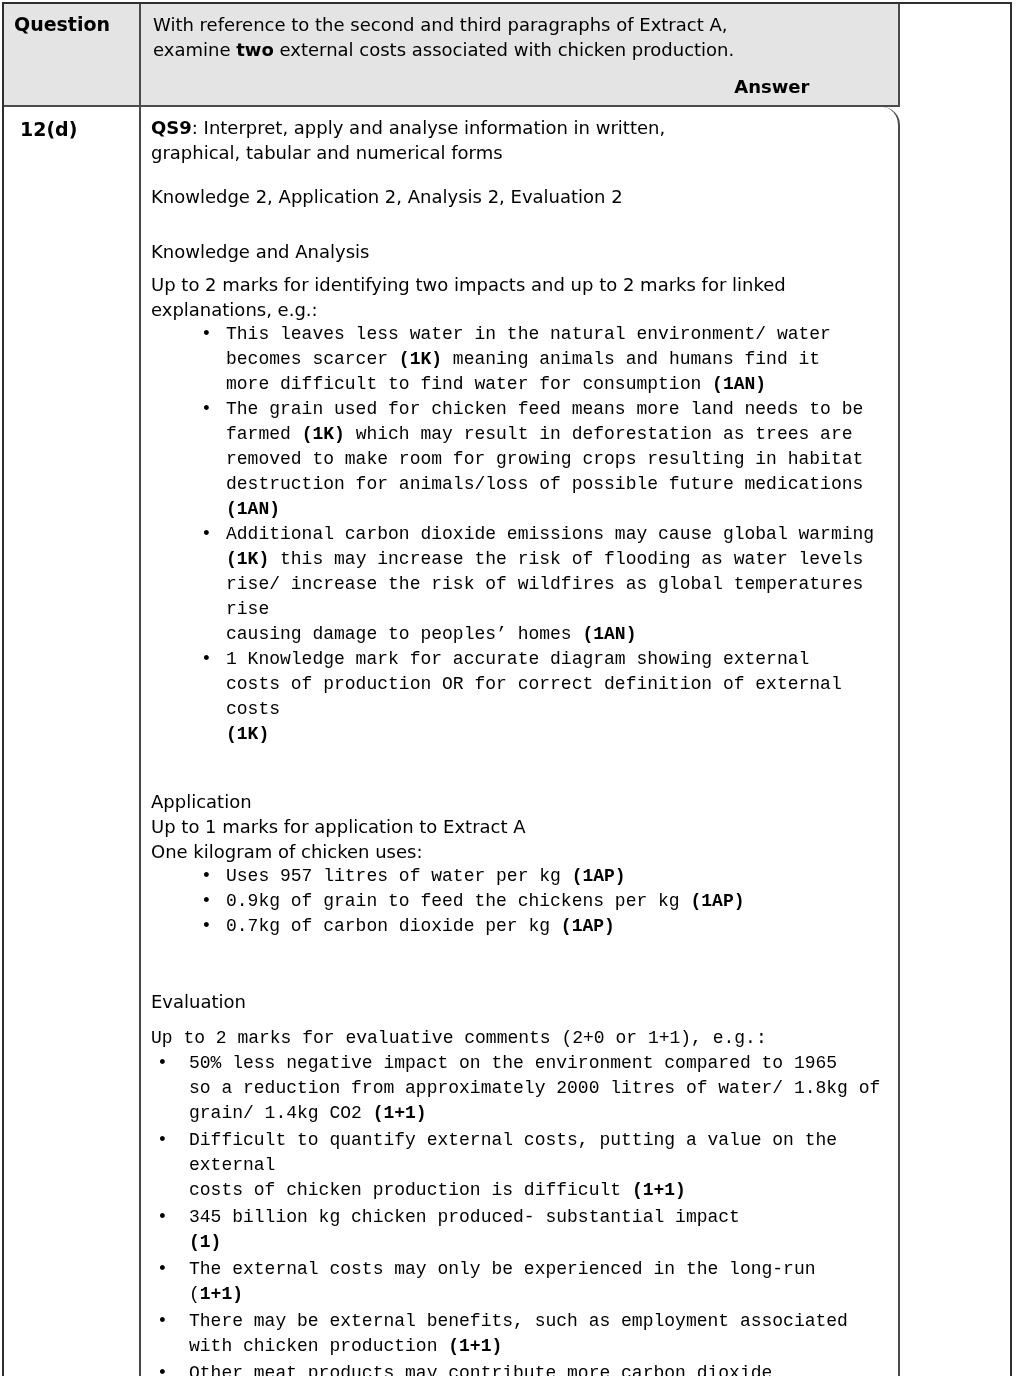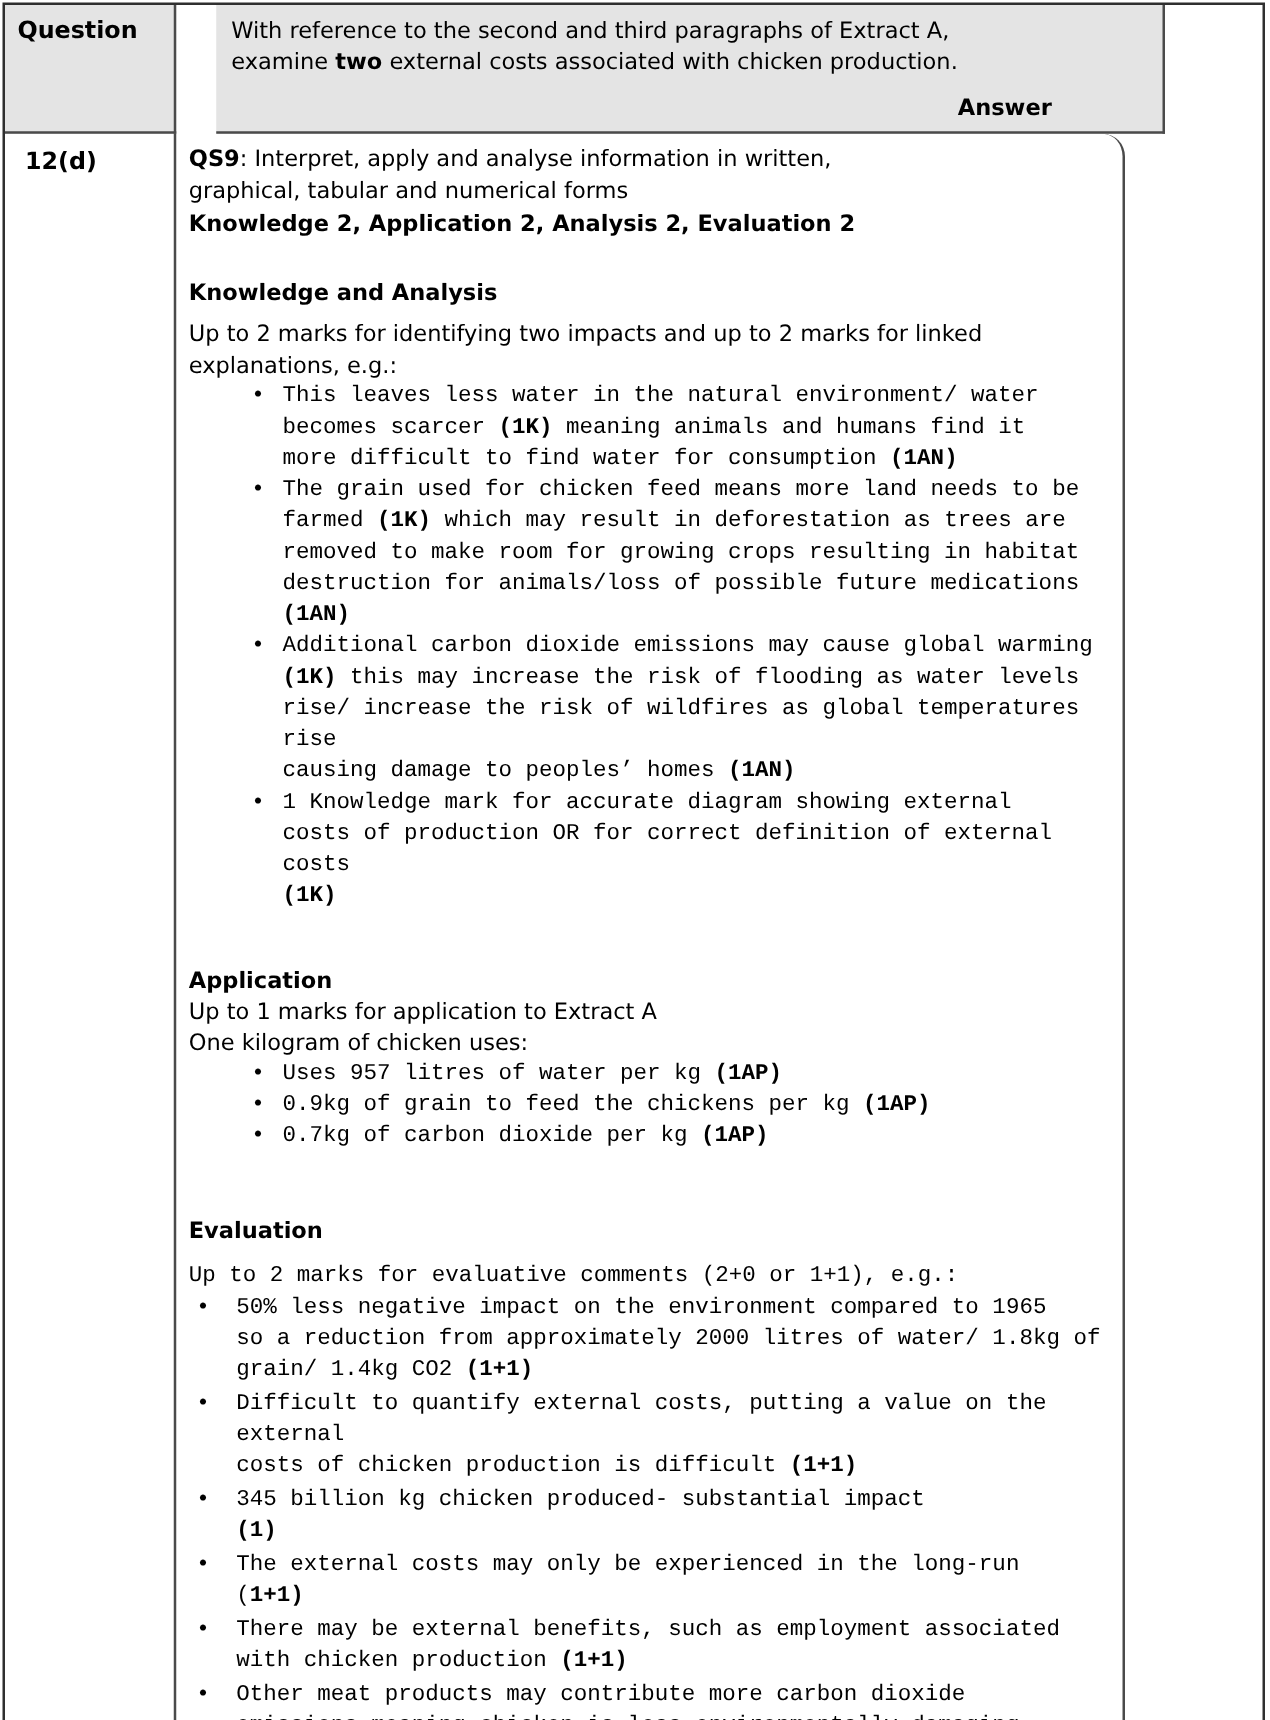--- a/index.html
+++ b/index.html
@@ -19,21 +19,21 @@
     width: 1010px;
     box-sizing: border-box;
     border: 2px solid #2f2f2f;
     font-size: 18px;
     line-height: 25px;
   }
   .row {
     display: grid;
     grid-template-columns: 137px 759px 110px;
   }
-  .row.header-row { min-height: 103px; gap: 32px; }
+  .row.header-row { min-height: 103px; }
   .row.body-row { min-height: 1250px; }
   .cell {
     box-sizing: border-box;
     border-right: 2px solid #4a4a4a;
     padding: 8px 14px 6px 10px;
   }
   .cell.last { border-right: none; }
   .header-row .cell {
     background: #e4e4e4;
     border-bottom: 2px solid #4a4a4a;
@@ -66,22 +66,22 @@
   .mark-value-cell {
     display: flex;
     flex-direction: column;
     justify-content: flex-end;
     font-weight: bold;
     font-size: 19px;
     padding: 0 4px 6px 9px;
   }
   p { margin: 0; }
   .b, b { font-weight: bold; }
-  .heading { font-weight: bold; }
-  .skills-line { font-weight: bold; margin-top: 2px; }
+  .heading { font-weight: normal; }
+  .skills-line { font-weight: normal; margin-top: 19px; }
   .k-heading { margin-top: 30px; }
   .k-intro { margin-top: 8px; }
   ul.bullets {
     list-style: none;
     margin: 0;
     padding: 0;
     font-family: Liberation Mono, monospace;
   }
   ul.bullets li { position: relative; }
   ul.deep li { padding-left: 75px; }

